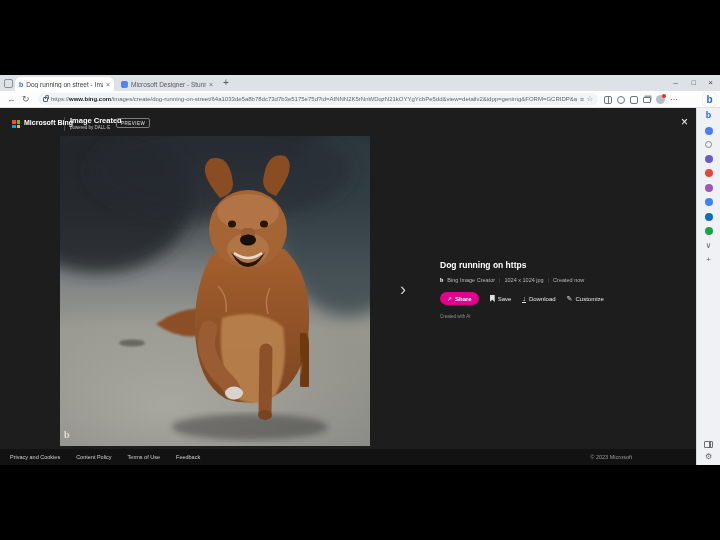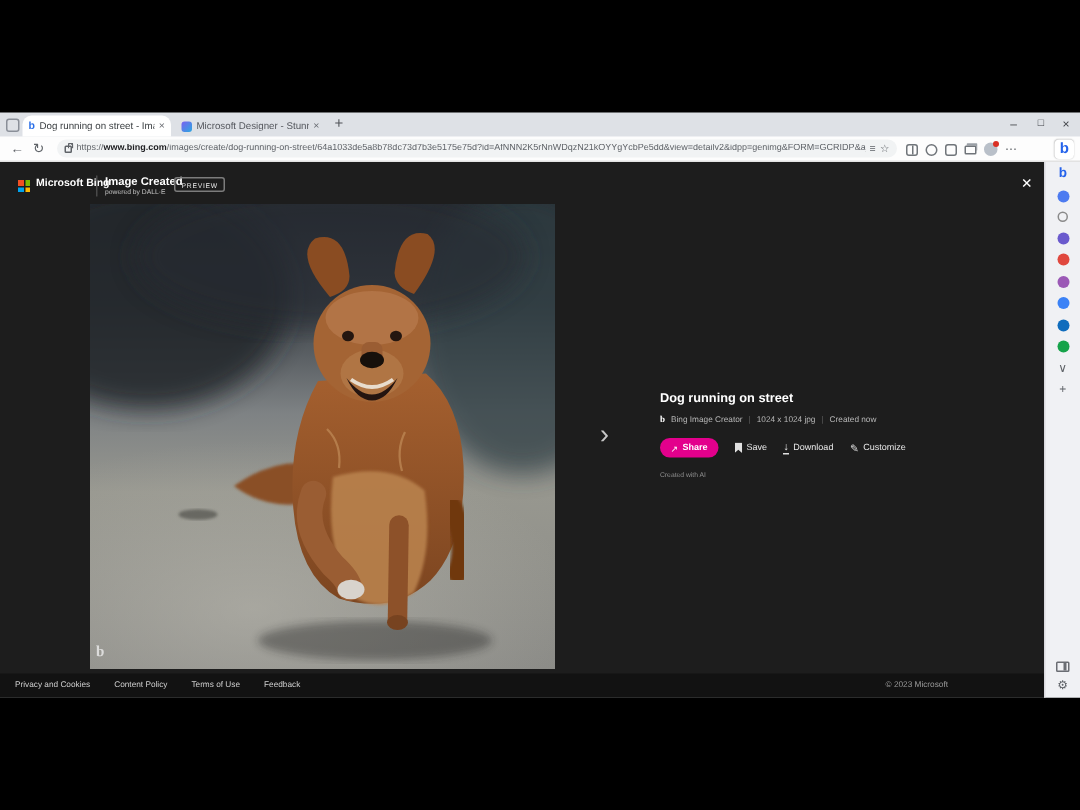--- a/index.html
+++ b/index.html
@@ -224,21 +224,21 @@
           <ellipse cx="188" cy="104" rx="8" ry="5.5" fill="#17100b"></ellipse>
           <path d="M171 116 Q188 138 205 116 Q198 131 188 131 Q178 131 171 116 Z" fill="#241410"></path>
           <path d="M174 117 Q188 127 202 117" stroke="#e8dccd" stroke-width="2.5" fill="none"></path>
           <path d="M158 150 Q168 160 166 176 M210 152 Q204 164 208 178" stroke="#c08c58" stroke-width="1.5" fill="none" opacity="0.7"></path>
         </svg>
         <span class="wm">b</span>
       </div>
 
       <span class="next-btn">›</span>
 
-      <span class="dt-title">Dog running on street</span>
+      <span class="dt-title">Dog running on https</span>
       <div class="dt-meta">
         <span class="bico">b</span>
         <span class="m">Bing Image Creator</span>
         <span class="sep">|</span>
         <span class="m">1024 x 1024 jpg</span>
         <span class="sep">|</span>
         <span class="m">Created now</span>
       </div>
       <div class="dt-actions">
         <div class="share-btn">

